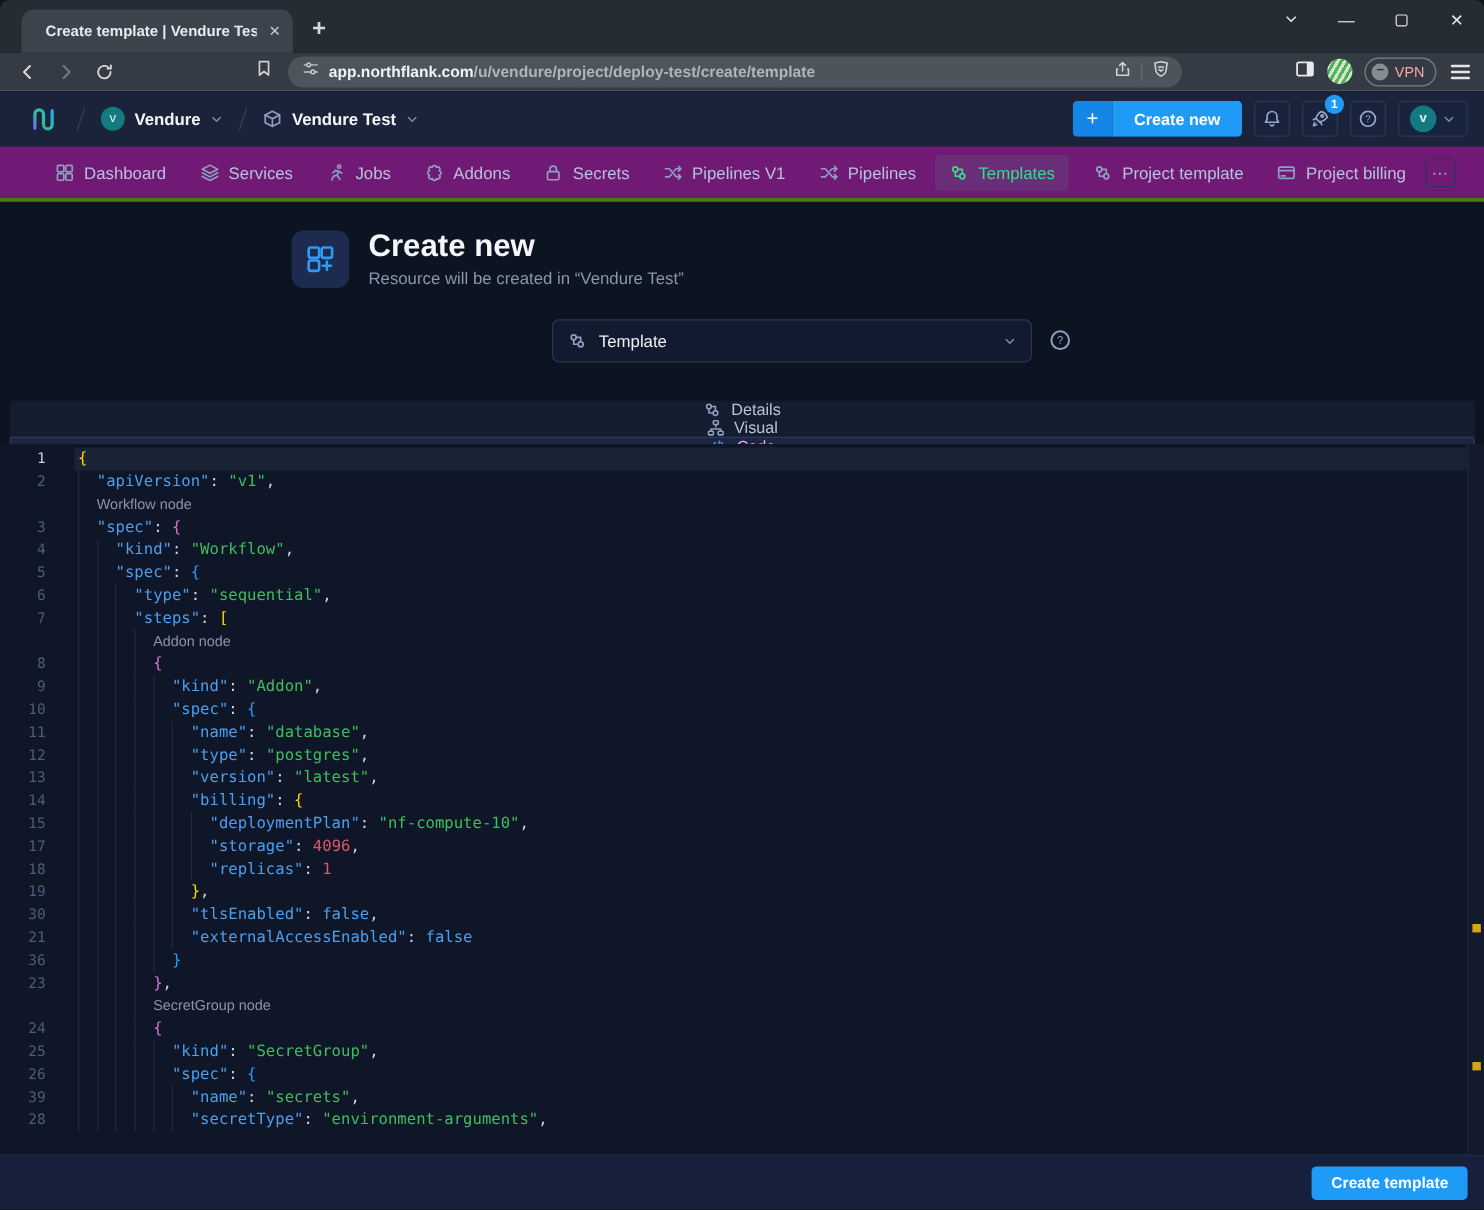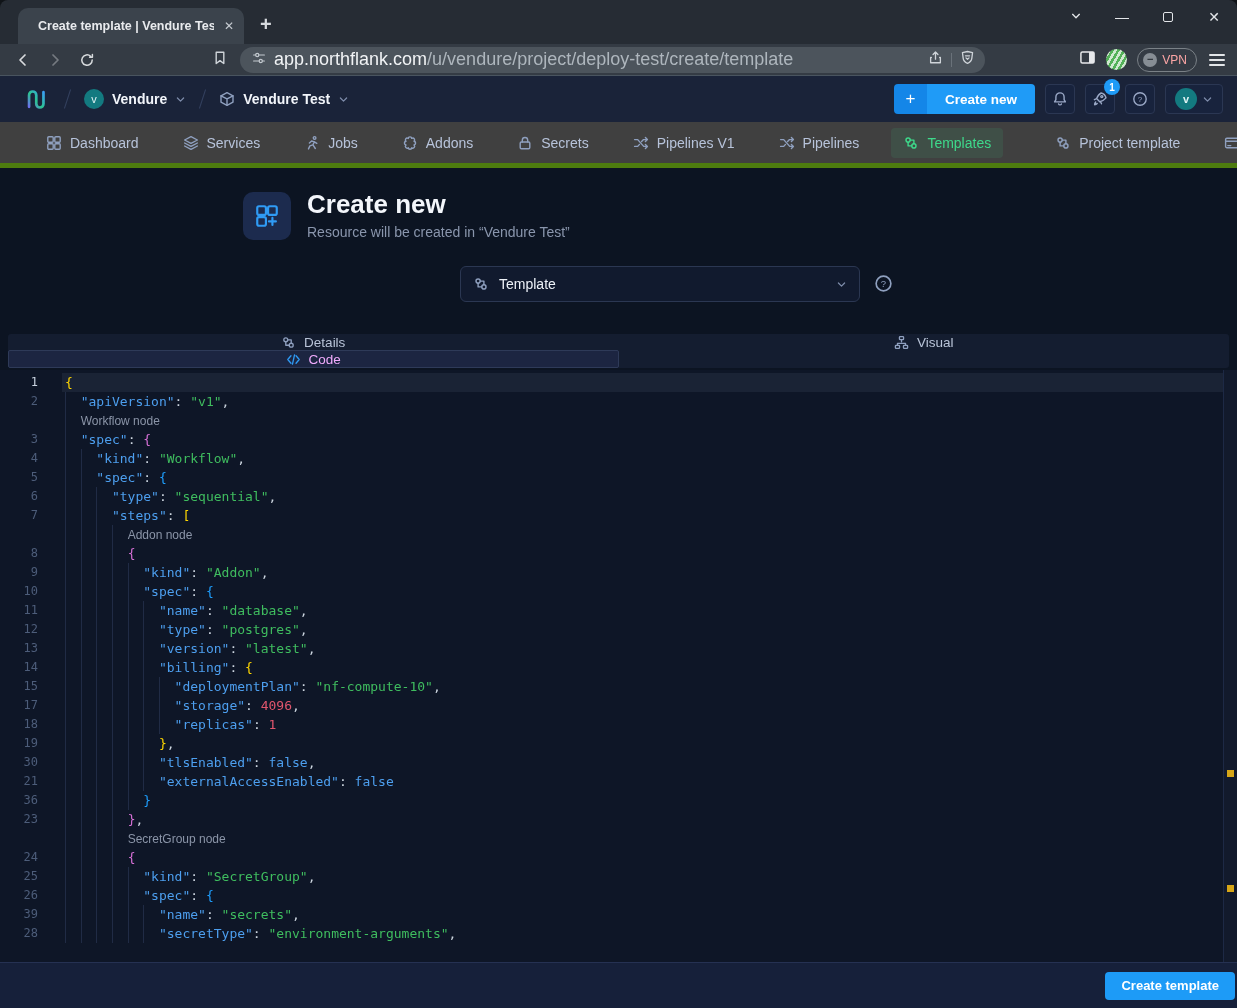--- a/index.html
+++ b/index.html
@@ -24,21 +24,21 @@
   .toolbar { height:32px; background:#343b44; border-bottom:1px solid #49545f;
              display:flex; align-items:center; padding:0 10px; gap:6px; }
   .navbtn { width:26px; height:26px; display:flex; align-items:center; justify-content:center; color:#d7dadd; }
   .navbtn.dis { opacity:.4; }
   .navbtn svg { width:16px; height:16px; }
   .bkm { margin-left:106px; color:#cfd4d9; }
   .bkm svg { width:16px; height:16px; }
   .urlbar { margin-left:6px; width:745px; height:26px; background:#4c545c; border-radius:13px;
             display:flex; align-items:center; padding:0 10px 0 12px; gap:8px; }
   .urlbar .tune { color:#c3c9cf; } .urlbar .tune svg{ width:14px; height:14px; }
-  .url { flex:1; font-size:18px; white-space:nowrap; overflow:hidden; }
+  .url { flex:1; font-size:13px; white-space:nowrap; overflow:hidden;font-weight:bold; }
   .url .dom { color:#f1f3f5; } .url .path { color:#aeb6bd; }
   .url-actions { display:flex; align-items:center; gap:8px; color:#cfd4d9; }
   .url-actions .sep { width:1px; height:14px; background:#6a727a; }
   .url-actions svg { width:15px; height:15px; }
   .tb-right { margin-left:auto; display:flex; align-items:center; gap:10px; }
   .sidebar-ic { color:#e7e9eb; } .sidebar-ic svg { width:17px; height:17px; }
   .ext-green { width:21px; height:21px; border-radius:50%;
     background:repeating-linear-gradient(120deg,#53b158 0 2.5px,#cfe8cf 2.5px 5px); }
   .vpn { height:24px; border:1.5px solid #7a8187; border-radius:13px; display:flex; align-items:center;
          gap:5px; padding:0 9px 0 5px; }
@@ -69,22 +69,22 @@
            background:#18233d; color:#9aa8c6; display:flex; align-items:center; justify-content:center; }
   .icbtn svg { width:16px; height:16px; }
   .badge { position:absolute; top:-6px; right:-6px; min-width:16px; height:16px; border-radius:8px;
            background:#1f9bf7; color:#fff; font-size:10px; font-weight:bold; display:flex;
            align-items:center; justify-content:center; padding:0 4px; }
   .avbtn { width:58px; height:30px; border:1px solid #2b3753; border-radius:4px; background:#18233d;
            display:flex; align-items:center; justify-content:center; gap:5px; }
   .avbtn .av { width:22px; height:22px; border-radius:50%; background:#137a80; color:#dff3f3;
                font-size:11px; font-weight:bold; display:flex; align-items:center; justify-content:center; }
 
-  .nf-nav { height:46px; background:#404040; border-bottom:5px solid #4d7c0f; display:flex;
-            align-items:center; padding:0 24px 0 34px; gap:20px; }
+  .nf-nav { height:46px; background:#701a75; border-bottom:3px solid #4d7c0f; display:flex;
+            align-items:center; padding:0 24px 0 34px; gap:4px; }
   .nav-item { display:flex; align-items:center; gap:8px; padding:7px 12px; border-radius:4px;
               color:#b7c3da; font-size:14px; cursor:pointer; white-space:nowrap; }
   .nav-item .ico { color:#8fa0bf; display:flex; }
   .nav-item .ico svg { width:16px; height:16px; }
   .nav-item.active { color:#3ed98b; background:rgba(62,217,139,.10); }
   .nav-item.active .ico { color:#3ed98b; }
   .nav-spacer { flex:1; }
   .more-btn { width:28px; height:24px; border:1px solid #2b3753; border-radius:4px; color:#9aa8c6;
               display:flex; align-items:center; justify-content:center; font-size:14px; letter-spacing:1px; }
 
@@ -97,21 +97,21 @@
   .select { position:absolute; left:460px; top:98px; width:400px; height:36px; background:#111a2e;
             border:1px solid #2b3752; border-radius:6px; display:flex; align-items:center;
             padding:0 12px; gap:10px; }
   .select .ico { color:#8fa0bf; display:flex; } .select .ico svg { width:16px; height:16px; }
   .select .val { flex:1; color:#eef2f8; font-size:14px; }
   .help-float { position:absolute; left:874px; top:106px; color:#8fa0bf; }
   .help-float svg { width:19px; height:19px; }
 
   .vtabs { height:38px; padding:2px 8px; }
   .vtabs-bar { height:34px; background:#141d30; border-radius:3px; display:grid;
-               grid-template-columns:1fr 1fr; }
+               grid-template-columns:1fr; }
   .vtab { display:flex; align-items:center; justify-content:center; gap:8px; color:#b9c4d8;
           font-size:13.5px; cursor:pointer; border-radius:2px; }
   .vtab .ico { color:#8fa0bf; display:flex; } .vtab .ico svg { width:15px; height:15px; }
   .vtab.active { background:#1c2541; border:1px solid #2e3a58; color:#f0abfc; }
   .vtab.active .ico { color:#2f9bf5; }
 
   
   .editor { height:592px; background:#0e1627; position:relative; font-family:"DejaVu Sans Mono", monospace;
             font-size:13px; overflow:hidden; }
   .rows { padding-top:3px; }
@@ -124,21 +124,21 @@
         border-left:1px solid #202b45; }
   .anno { font-family:"Liberation Sans", sans-serif; font-size:12px; color:#8b95a8; }
   .tk-k { color:#4d9fef; } .tk-p { color:#cdd6e0; } .tk-s { color:#3fbd5f; }
   .tk-n2 { color:#e0566d; } .tk-bo { color:#4d9fef; }
   .tk-b1 { color:#ffd700; } .tk-b2 { color:#d670d6; } .tk-b3 { color:#1e9fff; }
   .ruler { position:absolute; right:0; top:0; width:14px; height:100%; background:#121a2c;
            border-left:1px solid #1d2945; }
   .mark { position:absolute; right:3px; width:7px; height:7px; background:#d7a617; }
 
   .footer { height:46px; background:#16203a; border-top:1px solid #253152; display:flex;
-            align-items:center; justify-content:flex-end; padding:0 2px; }
+            align-items:center; justify-content:flex-end; padding:0 14px; }
   .btn-submit { height:28px; background:#1d9bf7; color:#fff; border:none; border-radius:4px;
                 font-family:"Liberation Sans", sans-serif; font-size:13px; font-weight:bold;
                 padding:0 16px; cursor:pointer; }
 </style>
 </head>
 <body>
 
 <div class="win">
 
   <div class="tabstrip">

